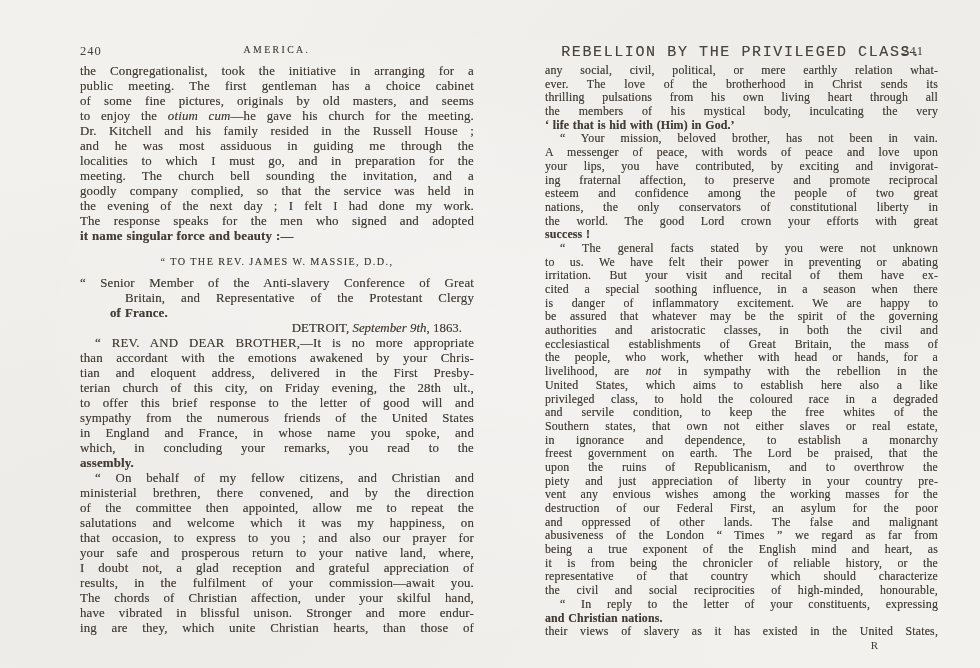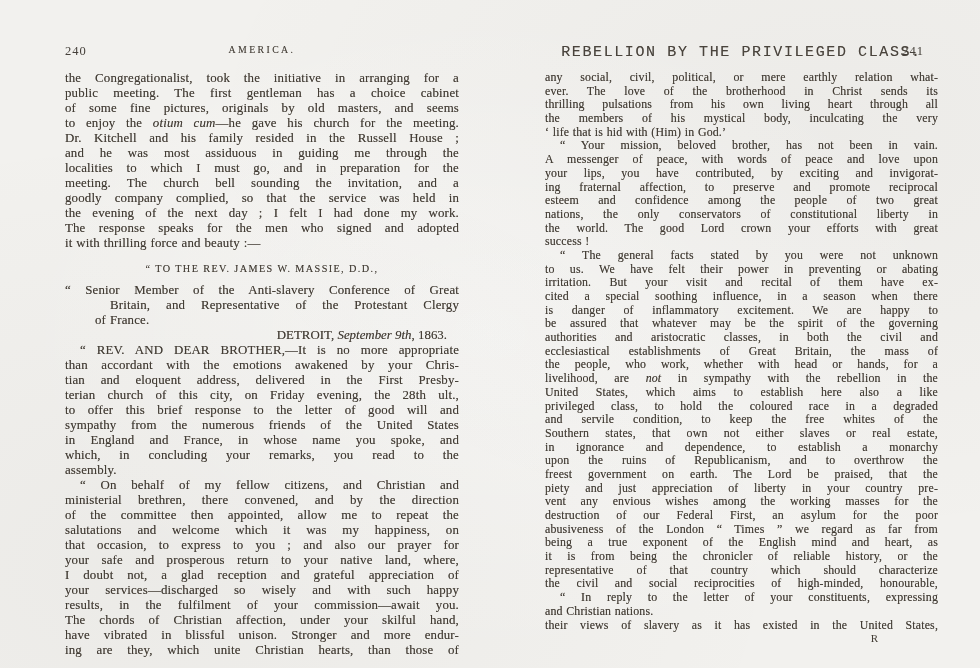--- a/index.html
+++ b/index.html
@@ -8,39 +8,39 @@
     background:
       radial-gradient(ellipse at 15% 85%, rgba(60,55,48,0.035), transparent 55%),
       radial-gradient(ellipse at 85% 20%, rgba(60,55,48,0.03), transparent 55%),
       radial-gradient(ellipse at 50% 50%, rgba(255,255,255,0.35), transparent 70%),
       #f2f1ee;
     font-family:"Liberation Serif","DejaVu Serif",serif;
     color:#433d35;
     -webkit-font-smoothing:antialiased;
   }
   .page{position:absolute;top:40px;}
-  .page-left{left:65px;width:394px;--lh:15px;--fs:12.9px;}
+  .page-left{left:80px;width:394px;--lh:15px;--fs:12.9px;}
   .page-right{left:545px;width:393px;--lh:13.7px;--fs:11.9px;}
 
   .phead{position:relative;height:16px;margin-top:4px;}
   .pnum{position:absolute;top:0;font-size:12.5px;letter-spacing:1px;color:#45403a;}
   .pnum-left{left:0;}
   .pnum-right{right:14px;margin-left:8px;}
   .ptitle{text-align:center;font-size:9.8px;letter-spacing:2.4px;color:#4a443d;
           text-shadow:0 0 0.5px rgba(70,64,56,0.45);}
   .page-right .ptitle{letter-spacing:1.6px;font-size:15px;font-family:Liberation Mono, monospace;}
 
-  .pbody{margin-top:11px;}
+  .pbody{margin-top:4px;}
   .line{
     font-size:var(--fs);line-height:var(--lh);height:var(--lh);
     text-align:justify;text-align-last:justify;
     overflow:hidden;letter-spacing:0.15px;word-spacing:0.5px;
     text-shadow:0 0 0.55px rgba(67,61,53,0.55);
   }
-  .line.nj{text-align-last:left;}
+  .line.nj{text-align-last:left;font-weight:bold;}
   .heading{
     text-align-last:center;
     font-size:10.2px;letter-spacing:1.4px;line-height:14px;height:14px;
     margin:11px 0 7px;overflow:hidden;
     text-shadow:0 0 0.5px rgba(67,61,53,0.5);
   }
   .dateline{
     font-size:var(--fs);line-height:var(--lh);height:var(--lh);
     text-align:right;text-align-last:right;padding-right:12px;
     text-shadow:0 0 0.55px rgba(67,61,53,0.55);
@@ -65,21 +65,21 @@
       <div class="line">public meeting. The first gentleman has a choice cabinet</div>
       <div class="line">of some fine pictures, originals by old masters, and seems</div>
       <div class="line">to enjoy the <i>otium cum</i>—he gave his church for the meeting.</div>
       <div class="line">Dr. Kitchell and his family resided in the Russell House ;</div>
       <div class="line">and he was most assiduous in guiding me through the</div>
       <div class="line">localities to which I must go, and in preparation for the</div>
       <div class="line">meeting. The church bell sounding the invitation, and a</div>
       <div class="line">goodly company complied, so that the service was held in</div>
       <div class="line">the evening of the next day ; I felt I had done my work.</div>
       <div class="line">The response speaks for the men who signed and adopted</div>
-      <div class="line nj">it with thrilling force and beauty :—</div>
+      <div class="line nj">it name singular force and beauty :—</div>
       <div class="heading">“ TO THE REV. JAMES W. MASSIE, D.D.,</div>
       <div class="line">“ Senior Member of the Anti-slavery Conference of Great</div>
       <div class="line"><span class="ind" style="width:45px"></span>Britain, and Representative of the Protestant Clergy</div>
       <div class="line nj"><span class="ind" style="width:30px"></span>of France.</div>
       <div class="dateline">DETROIT, <i>September 9th</i>, 1863.</div>
       <div class="line"><span class="ind" style="width:15px"></span>“ REV. AND DEAR BROTHER,—It is no more appropriate</div>
       <div class="line">than accordant with the emotions awakened by your Chris-</div>
       <div class="line">tian and eloquent address, delivered in the First Presby-</div>
       <div class="line">terian church of this city, on Friday evening, the 28th ult.,</div>
       <div class="line">to offer this brief response to the letter of good will and</div>
@@ -87,21 +87,20 @@
       <div class="line">in England and France, in whose name you spoke, and</div>
       <div class="line">which, in concluding your remarks, you read to the</div>
       <div class="line nj">assembly.</div>
       <div class="line"><span class="ind" style="width:15px"></span>“ On behalf of my fellow citizens, and Christian and</div>
       <div class="line">ministerial brethren, there convened, and by the direction</div>
       <div class="line">of the committee then appointed, allow me to repeat the</div>
       <div class="line">salutations and welcome which it was my happiness, on</div>
       <div class="line">that occasion, to express to you ; and also our prayer for</div>
       <div class="line">your safe and prosperous return to your native land, where,</div>
       <div class="line">I doubt not, a glad reception and grateful appreciation of</div>
-      <div class="line">your services—discharged so wisely and with such happy</div>
       <div class="line">results, in the fulfilment of your commission—await you.</div>
       <div class="line">The chords of Christian affection, under your skilful hand,</div>
       <div class="line">have vibrated in blissful unison. Stronger and more endur-</div>
       <div class="line">ing are they, which unite Christian hearts, than those of</div>
     </div>
 </div>
 
 <div class="page page-right">
   <div class="phead">
     <div class="ptitle">REBELLION BY THE PRIVILEGED CLASS.</div>
@@ -129,25 +128,26 @@
       <div class="line">be assured that whatever may be the spirit of the governing</div>
       <div class="line">authorities and aristocratic classes, in both the civil and</div>
       <div class="line">ecclesiastical establishments of Great Britain, the mass of</div>
       <div class="line">the people, who work, whether with head or hands, for a</div>
       <div class="line">livelihood, are <i>not</i> in sympathy with the rebellion in the</div>
       <div class="line">United States, which aims to establish here also a like</div>
       <div class="line">privileged class, to hold the coloured race in a degraded</div>
       <div class="line">and servile condition, to keep the free whites of the</div>
       <div class="line">Southern states, that own not either slaves or real estate,</div>
       <div class="line">in ignorance and dependence, to establish a monarchy</div>
+      <div class="line">freest government on earth. The Lord be praised, that the</div>
       <div class="line">upon the ruins of Republicanism, and to overthrow the</div>
-      <div class="line">freest government on earth. The Lord be praised, that the</div>
       <div class="line">piety and just appreciation of liberty in your country pre-</div>
       <div class="line">vent any envious wishes among the working masses for the</div>
       <div class="line">destruction of our Federal First, an asylum for the poor</div>
+      <div class="line">and oppressed of other lands. The false and malignant</div>
       <div class="line">abusiveness of the London “ Times ” we regard as far from</div>
       <div class="line">being a true exponent of the English mind and heart, as</div>
       <div class="line">it is from being the chronicler of reliable history, or the</div>
       <div class="line">representative of that country which should characterize</div>
       <div class="line">the civil and social reciprocities of high-minded, honourable,</div>
       <div class="line"><span class="ind" style="width:15px"></span>“ In reply to the letter of your constituents, expressing</div>
       <div class="line nj">and Christian nations.</div>
       <div class="line">their views of slavery as it has existed in the United States,</div>
       <div class="catchword">R</div>
     </div>

